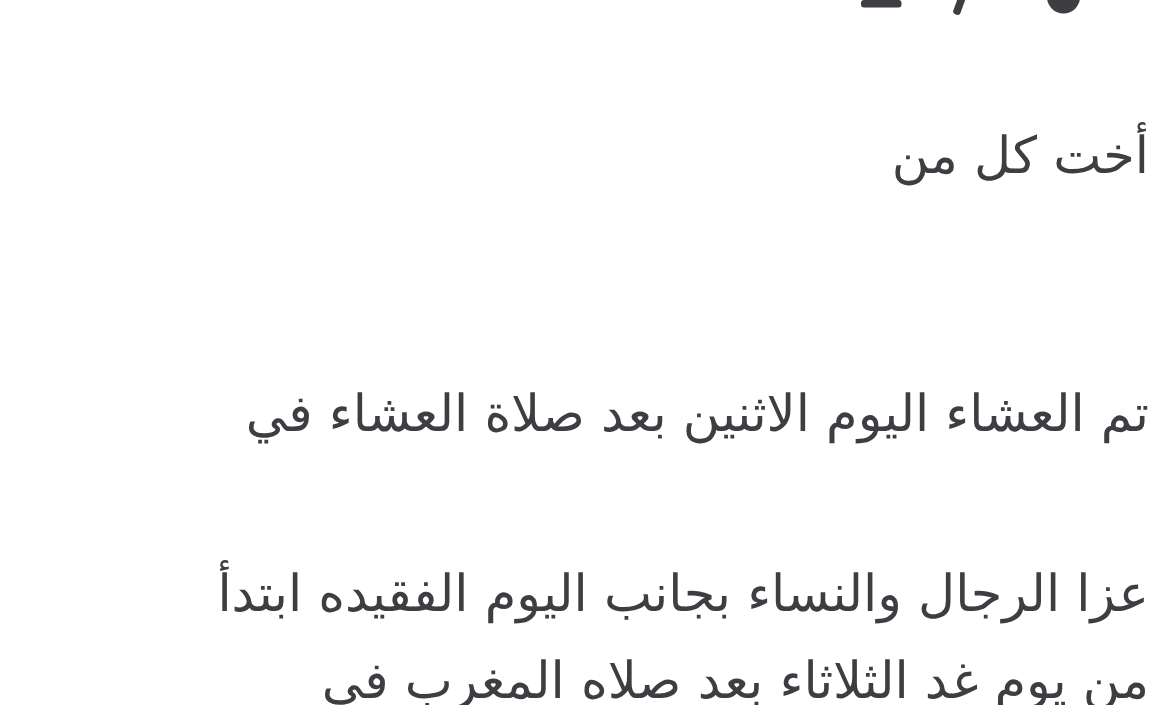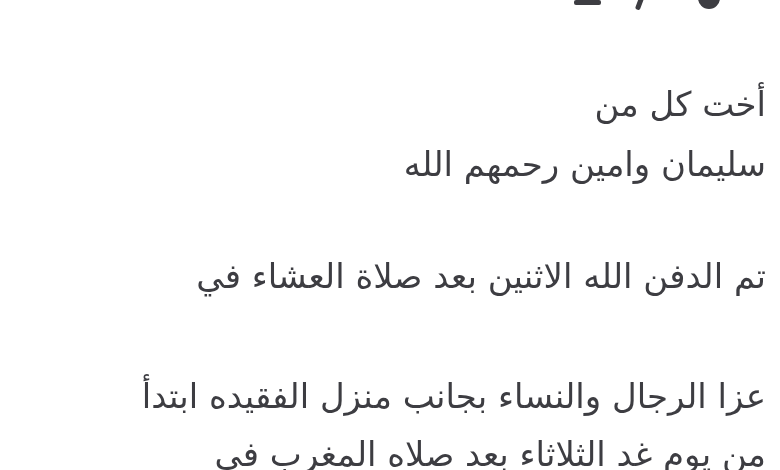--- a/index.html
+++ b/index.html
@@ -59,22 +59,21 @@
 <body>
 
 <div class="page">
 
   <div class="frag frag-dash"></div>
   <div class="frag frag-stroke"></div>
   <div class="frag frag-loop"></div>
 
   <div class="text-line line-akht">أخت كل من</div>
 
-  <div class="text-line line-names">سليمان وامين رحمهم الله</div>
 
-  <div class="text-line line-burial">تم الدفن الله الاثنين بعد صلاة العشاء في</div>
+  <div class="text-line line-burial">تم العشاء اليوم الاثنين بعد صلاة العشاء في</div>
 
 
-  <div class="text-line line-aza">عزا الرجال والنساء بجانب منزل الفقيده ابتدأ</div>
+  <div class="text-line line-aza">عزا الرجال والنساء بجانب اليوم الفقيده ابتدأ</div>
 
   <div class="text-line line-tomorrow">من يوم غد الثلاثاء بعد صلاه المغرب في</div>
 
 </div>
 
 </body></html>

